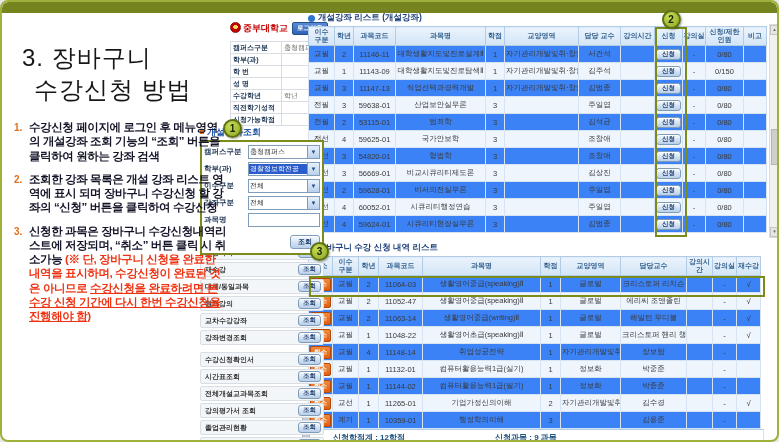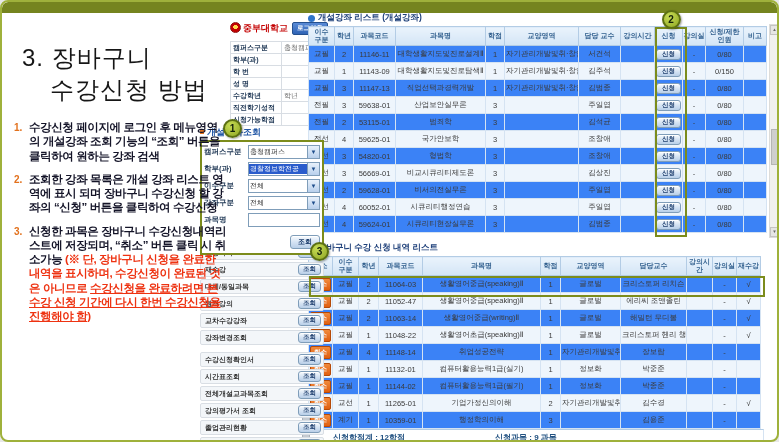--- a/index.html
+++ b/index.html
@@ -1,21 +1,21 @@
 <!DOCTYPE html>
 <html><head>
 <meta charset="utf-8">
 <style>
   html,body{margin:0;padding:0;background:#e8e8e8;font-family:"Liberation Sans",sans-serif;}
   #slide{position:relative;width:779px;height:442px;background:#ffffff;border:2px solid #9fb13b;border-radius:8px;box-sizing:border-box;overflow:hidden;}
   .topbar{position:absolute;left:0;top:0;right:0;height:11px;background:#75841f;border-radius:6px 6px 0 0;}
 
   
   .title-block{position:absolute;left:20px;top:40px;color:#161616;font-size:24px;letter-spacing:1px;line-height:1.35;}
-  .title-line2{margin-left:28px;}
+  .title-line2{margin-left:12px;}
   .bullets{position:absolute;left:12px;top:118px;width:214px;z-index:6;}
   .bullet{display:flex;margin-bottom:9px;}
   .b-num{width:15px;flex:none;color:#e2711d;font-weight:bold;font-size:10px;padding-top:2px;}
   .b-text{font-size:11.5px;font-weight:bold;color:#141428;line-height:1.24;letter-spacing:-0.4px;}
   .red{color:#ee3312;}
   .red-u{color:#ee3312;text-decoration:underline;}
 
   
   .login-panel{position:absolute;left:228px;top:20px;width:94px;}
   .logo-row{display:flex;align-items:flex-start;height:15px;position:relative;}

